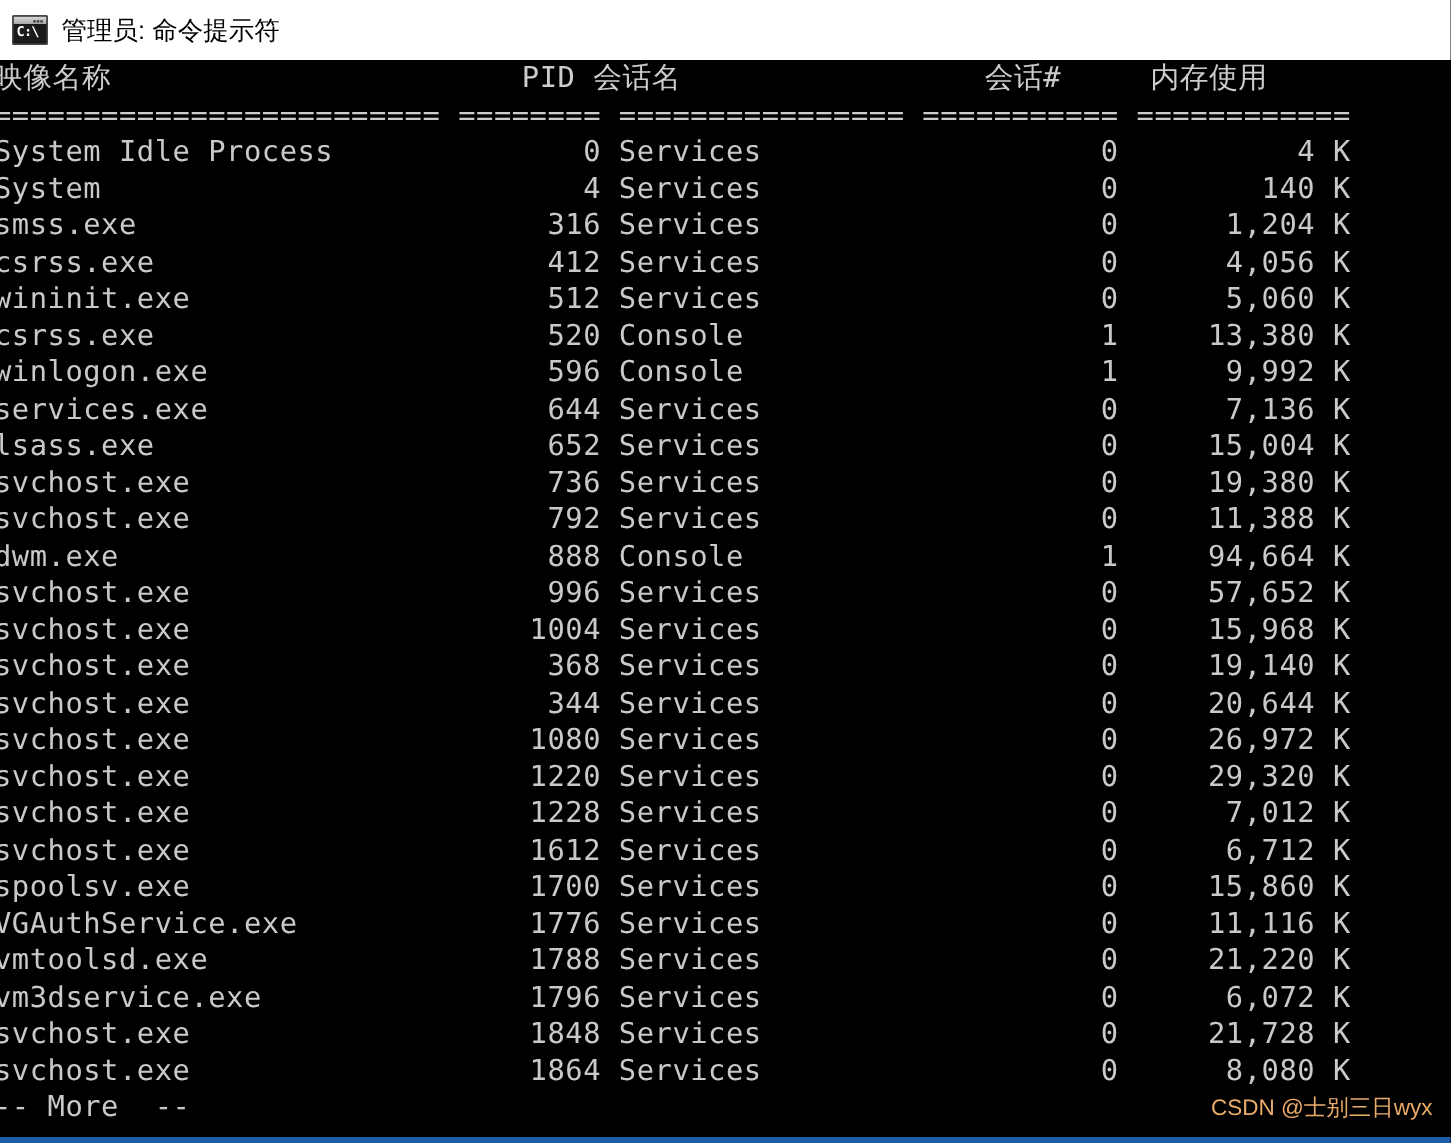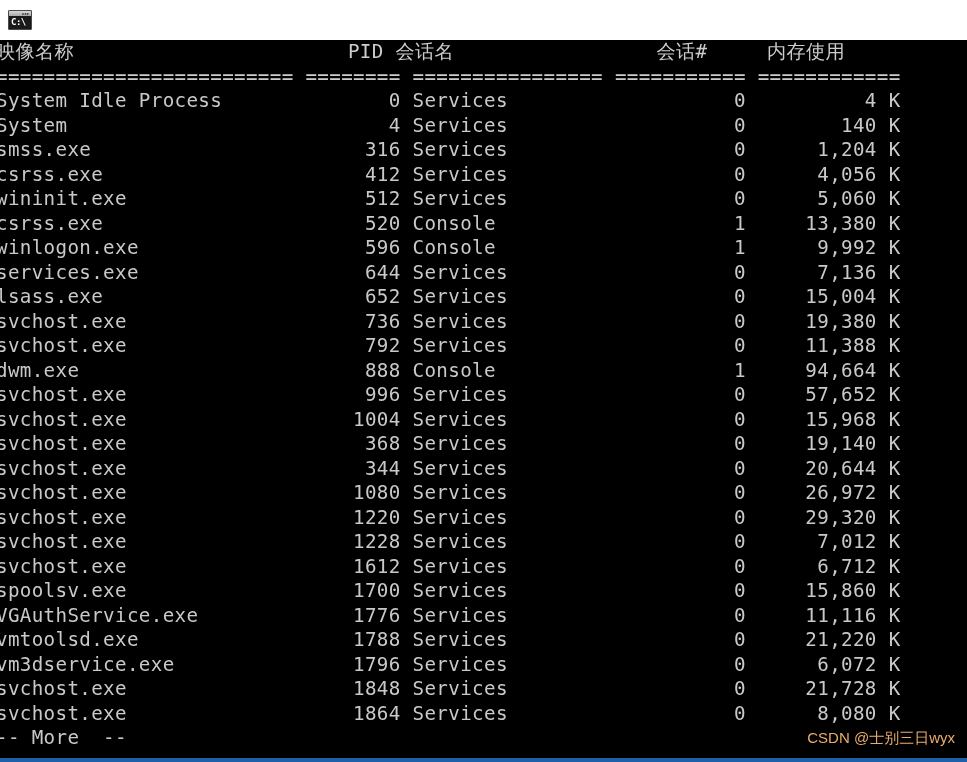--- a/index.html
+++ b/index.html
@@ -140,20 +140,21 @@
 <body>
 
 <div id="app-window">
 
   <div id="title-bar">
     <div id="cmd-icon">
       <div class="icon-titlestrip"></div>
       <div class="icon-dots">▪▪▪</div>
       <div class="icon-prompt">C:\</div>
     </div>
+    <div id="title-text">管理员: 命令提示符</div>
   </div>
 
   <div id="console-body">
     <div id="console-text"><div class="console-line hdr-line">映像名称                       PID 会话名                 会话#     内存使用</div><div class="console-line hdr-line">========================= ======== ================ =========== ============</div><div class="console-line">System Idle Process              0 Services                   0          4 K</div><div class="console-line">System                           4 Services                   0        140 K</div><div class="console-line">smss.exe                       316 Services                   0      1,204 K</div><div class="console-line">csrss.exe                      412 Services                   0      4,056 K</div><div class="console-line">wininit.exe                    512 Services                   0      5,060 K</div><div class="console-line">csrss.exe                      520 Console                    1     13,380 K</div><div class="console-line">winlogon.exe                   596 Console                    1      9,992 K</div><div class="console-line">services.exe                   644 Services                   0      7,136 K</div><div class="console-line">lsass.exe                      652 Services                   0     15,004 K</div><div class="console-line">svchost.exe                    736 Services                   0     19,380 K</div><div class="console-line">svchost.exe                    792 Services                   0     11,388 K</div><div class="console-line">dwm.exe                        888 Console                    1     94,664 K</div><div class="console-line">svchost.exe                    996 Services                   0     57,652 K</div><div class="console-line">svchost.exe                   1004 Services                   0     15,968 K</div><div class="console-line">svchost.exe                    368 Services                   0     19,140 K</div><div class="console-line">svchost.exe                    344 Services                   0     20,644 K</div><div class="console-line">svchost.exe                   1080 Services                   0     26,972 K</div><div class="console-line">svchost.exe                   1220 Services                   0     29,320 K</div><div class="console-line">svchost.exe                   1228 Services                   0      7,012 K</div><div class="console-line">svchost.exe                   1612 Services                   0      6,712 K</div><div class="console-line">spoolsv.exe                   1700 Services                   0     15,860 K</div><div class="console-line">VGAuthService.exe             1776 Services                   0     11,116 K</div><div class="console-line">vmtoolsd.exe                  1788 Services                   0     21,220 K</div><div class="console-line">vm3dservice.exe               1796 Services                   0      6,072 K</div><div class="console-line">svchost.exe                   1848 Services                   0     21,728 K</div><div class="console-line">svchost.exe                   1864 Services                   0      8,080 K</div><div class="console-line">-- More  --</div></div>
     <div id="watermark">CSDN @士别三日wyx</div>
   </div>
 
   <div id="bottom-border"></div>
 </div>
 

